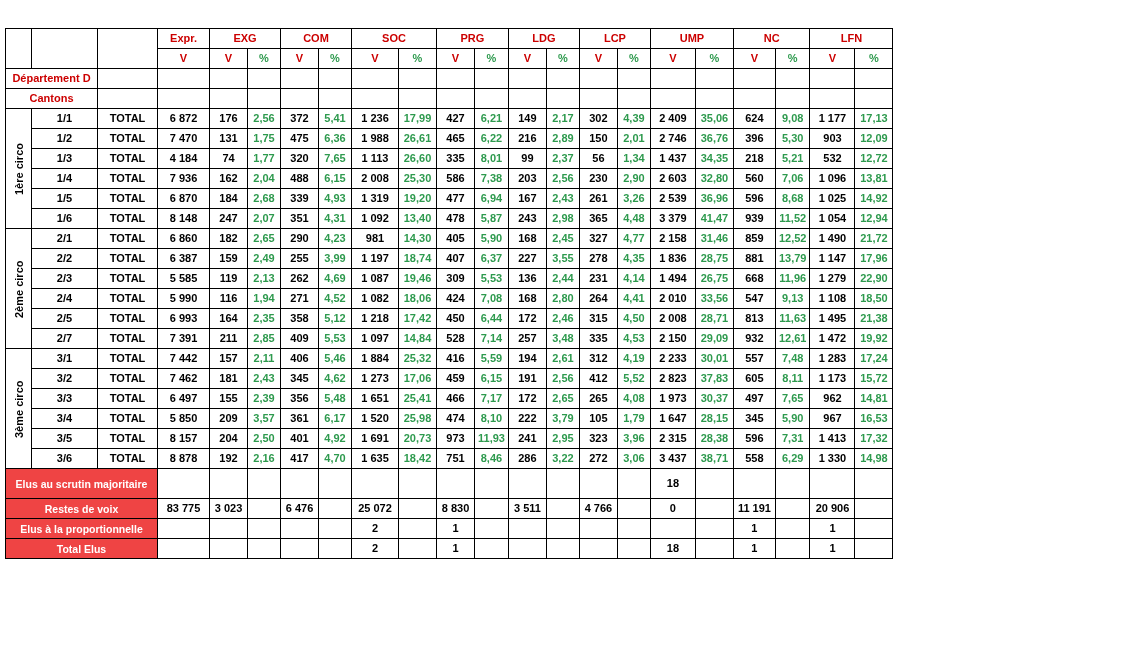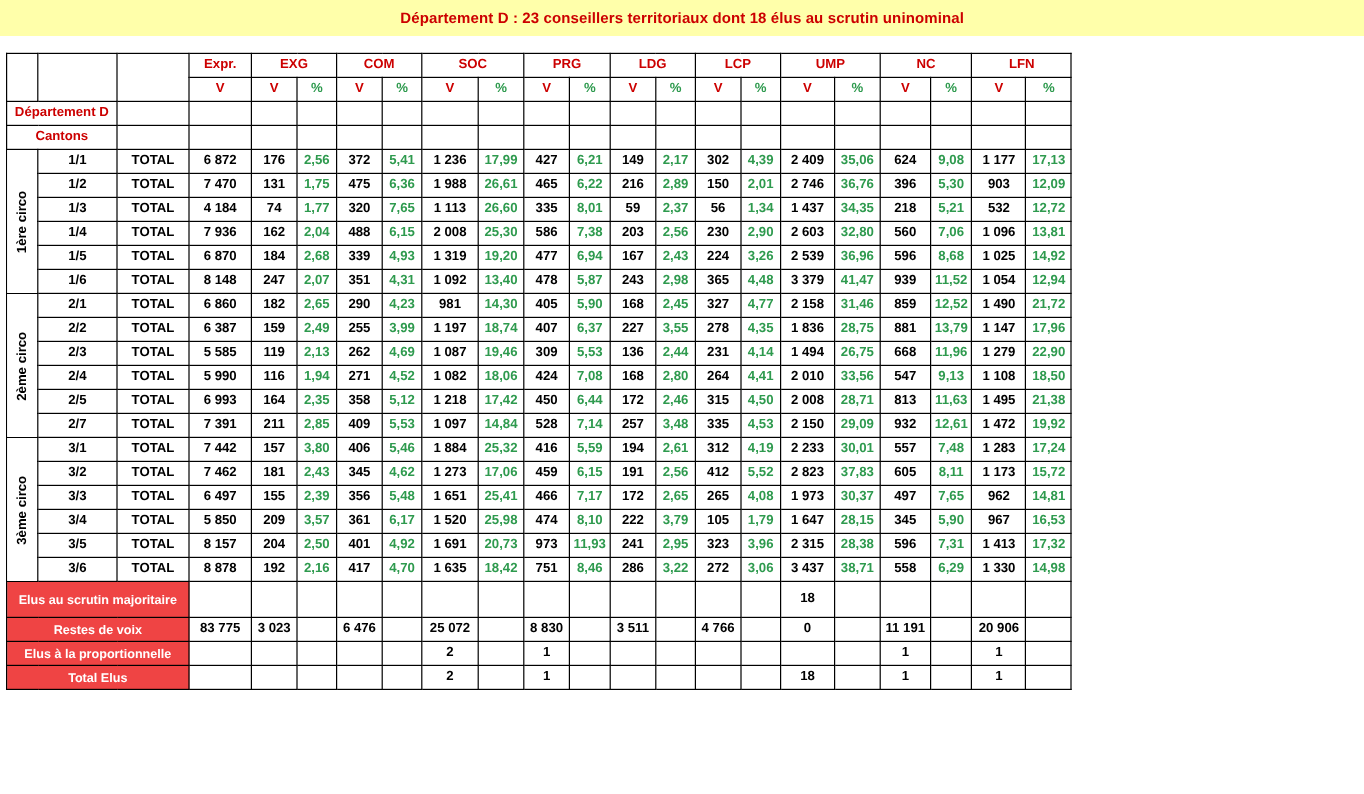--- a/index.html
+++ b/index.html
@@ -17,21 +17,21 @@
   .banner {
     position:absolute; left:0; top:0; width:1137px; height:30px;
     background:#ffffaa;
     display:flex; align-items:center; justify-content:center;
   }
   .banner-text {
     color:#cc0000; font-weight:bold; font-size:12.5px; letter-spacing:0.1px;
   }
 
   table.grid {
-    position:absolute; left:5px; top:44px;
+    position:absolute; left:5px; top:28px;
     border-collapse:collapse;
     table-layout:fixed;
   }
   table.grid td, table.grid th {
     border:1px solid #000;
     padding:0 3px;
     font-size:11px;
     font-weight:bold;
     height:19px;
     line-height:19px;
@@ -69,23 +69,20 @@
   }
   .redrow td { height:19px; }
   .tworow td.redlabel { height:30px; }
   .ctr { text-align:center; }
 </style>
 </head>
 <body>
 
 <div id="wrap">
 
-  <div class="banner">
-    <span class="banner-text">Département D : 23 conseillers territoriaux dont 18 élus au scrutin uninominal</span>
-  </div>
 
   <table class="grid">
     <colgroup>
       <col style="width:24px">
       <col style="width:66px">
       <col style="width:60px">
       <col style="width:52px">
       <col style="width:38px">
         <col style="width:33px">
       <col style="width:38px">
@@ -240,21 +237,21 @@
           <td class="total">TOTAL</td>
           <td class="num">4 184</td>
           <td class="num">74</td>
           <td class="pct">1,77</td>
           <td class="num">320</td>
           <td class="pct">7,65</td>
           <td class="num">1 113</td>
           <td class="pct">26,60</td>
           <td class="num">335</td>
           <td class="pct">8,01</td>
-          <td class="num">59</td>
+          <td class="num">99</td>
           <td class="pct">2,37</td>
           <td class="num">56</td>
           <td class="pct">1,34</td>
           <td class="ump-v">1 437</td>
           <td class="pct">34,35</td>
           <td class="num">218</td>
           <td class="pct">5,21</td>
           <td class="num">532</td>
           <td class="pct">12,72</td>
         </tr>
@@ -288,21 +285,21 @@
           <td class="num">184</td>
           <td class="pct">2,68</td>
           <td class="num">339</td>
           <td class="pct">4,93</td>
           <td class="num">1 319</td>
           <td class="pct">19,20</td>
           <td class="num">477</td>
           <td class="pct">6,94</td>
           <td class="num">167</td>
           <td class="pct">2,43</td>
-          <td class="num">224</td>
+          <td class="num">261</td>
           <td class="pct">3,26</td>
           <td class="ump-v">2 539</td>
           <td class="pct">36,96</td>
           <td class="num">596</td>
           <td class="pct">8,68</td>
           <td class="num">1 025</td>
           <td class="pct">14,92</td>
         </tr>
         <tr>
           <td class="canton">1/6</td>
@@ -465,21 +462,21 @@
           <td class="pct">12,61</td>
           <td class="num">1 472</td>
           <td class="pct">19,92</td>
         </tr>
         <tr>
           <td class="circo-cell" rowspan="6">3ème circo</td>
           <td class="canton">3/1</td>
           <td class="total">TOTAL</td>
           <td class="num">7 442</td>
           <td class="num">157</td>
-          <td class="pct">3,80</td>
+          <td class="pct">2,11</td>
           <td class="num">406</td>
           <td class="pct">5,46</td>
           <td class="num">1 884</td>
           <td class="pct">25,32</td>
           <td class="num">416</td>
           <td class="pct">5,59</td>
           <td class="num">194</td>
           <td class="pct">2,61</td>
           <td class="num">312</td>
           <td class="pct">4,19</td>

